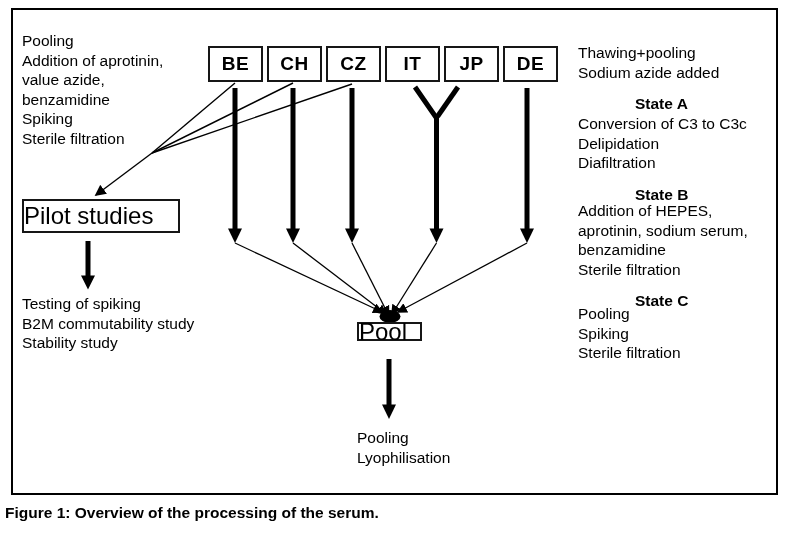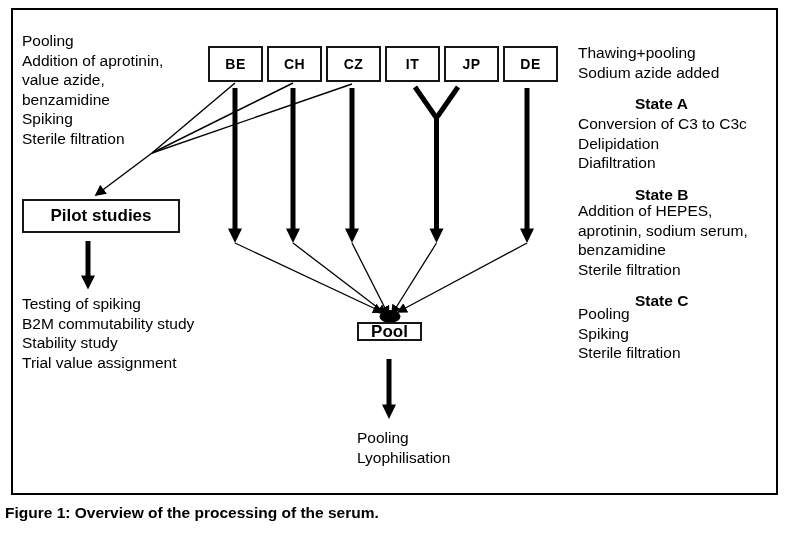--- a/index.html
+++ b/index.html
@@ -10,25 +10,25 @@
   .frame{
     position:absolute;left:11px;top:8px;width:767px;height:487px;
     border:2px solid #000;box-sizing:border-box;background:transparent;
   }
   svg.arrows{position:absolute;left:0;top:0;pointer-events:none;}
   .tb{position:absolute;font-size:15.5px;line-height:19.5px;white-space:nowrap;}
   .tb .state{font-weight:bold;padding-left:57px;margin-top:12px;}
   .cbox{
     position:absolute;top:46px;width:55px;height:36px;box-sizing:border-box;
     border:2px solid #161616;background:#fff;display:flex;align-items:center;
-    justify-content:center;font-weight:bold;font-size:14px;letter-spacing:.5px;
+    justify-content:center;font-weight:bold;font-size:19px;letter-spacing:.5px;
   }
   .bigbox{
     position:absolute;box-sizing:border-box;border:2px solid #161616;background:#fff;
-    display:flex;align-items:center;justify-content:center;font-weight:bold;font-size:17px;
+    display:flex;align-items:center;font-weight:normal;font-size:24px;
   }
   .caption{position:absolute;left:5px;top:504px;font-weight:bold;font-size:15.5px;}
 </style>
 </head>
 <body>
 
 <div class="page">
 
   <div class="frame"></div>
 
@@ -115,21 +115,20 @@
     <div>value azide,</div>
     <div>benzamidine</div>
     <div>Spiking</div>
     <div>Sterile filtration</div>
   </div>
 
   <div class="tb" style="left:22px;top:294px">
     <div>Testing of spiking</div>
     <div>B2M commutability study</div>
     <div>Stability study</div>
-    <div>Trial value assignment</div>
   </div>
 
   <div class="tb" style="left:578px;top:43px">
     <div>Thawing+pooling</div>
     <div>Sodium azide added</div>
     <div class="state">State A</div>
   </div>
 
   <div class="tb" style="left:578px;top:114px">
     <div>Conversion of C3 to C3c</div>

